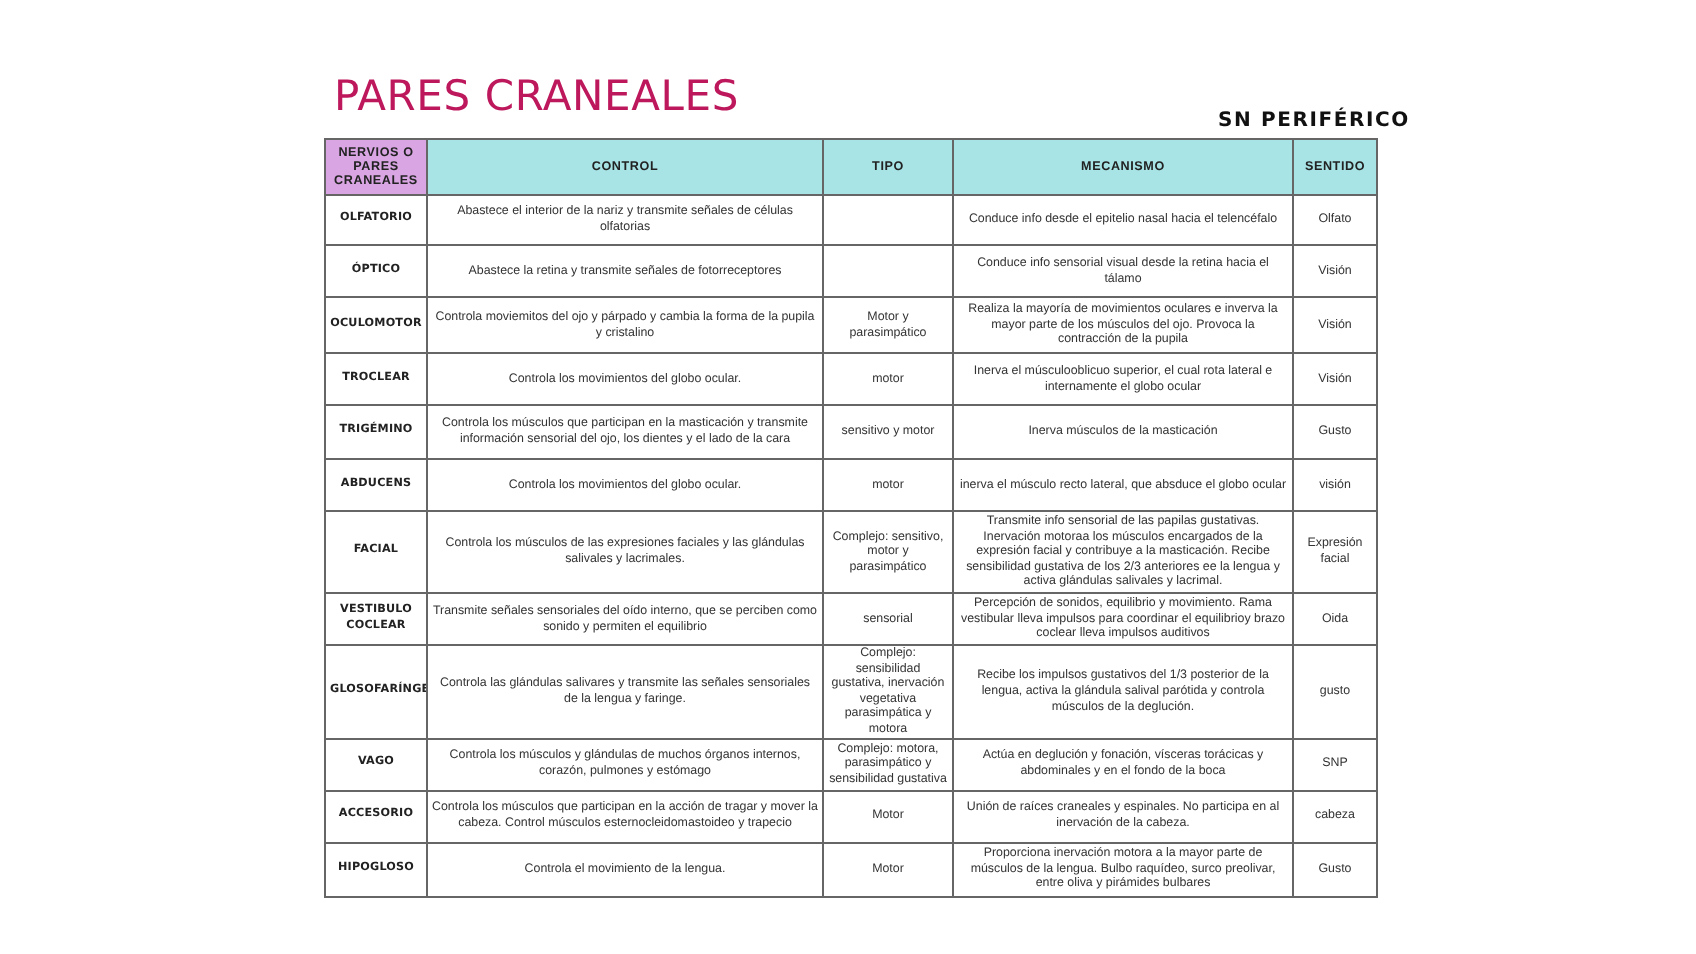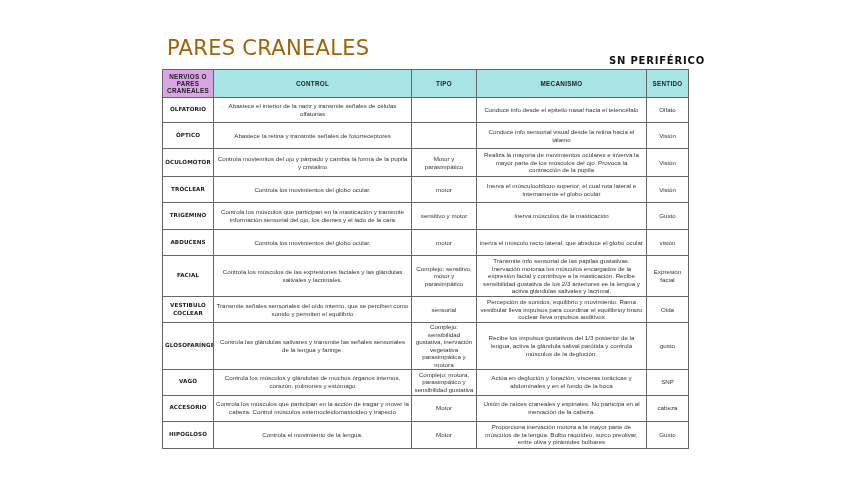--- a/index.html
+++ b/index.html
@@ -1,17 +1,17 @@
 <!DOCTYPE html>
 <html><head>
 <meta charset="utf-8">
 <style>
   html,body{margin:0;padding:0;}
   body{width:848px;height:477px;background:#ffffff;position:relative;overflow:hidden;font-family:"DejaVu Sans",sans-serif;color:#222;}
-  .title{position:absolute;left:167px;top:36px;font-size:21px;font-weight:400;letter-spacing:0.3px;color:#a16207;font-family:"DejaVu Sans",sans-serif;}
+  .title{position:absolute;left:167px;top:36px;font-size:21px;font-weight:400;letter-spacing:0.3px;color:#be185d;font-family:"DejaVu Sans",sans-serif;}
   .subtitle{position:absolute;left:609px;top:55px;font-size:10px;font-weight:bold;letter-spacing:0.8px;color:#111;}
   table{position:absolute;left:162px;top:69px;border-collapse:collapse;table-layout:fixed;width:526px;}
   td,th{border:1px solid #666;text-align:center;vertical-align:middle;padding:0 2px;font-family:"Liberation Sans",sans-serif;font-size:6.2px;line-height:7.6px;color:#333;overflow:hidden;}
   th{background:#a8e4e6;font-weight:bold;font-size:6.3px;letter-spacing:0.3px;color:#222;height:27px;}
   th.first{background:#d9a6e3;line-height:7.3px;}
   td.name{font-weight:bold;font-size:5.6px;letter-spacing:0.1px;color:#222;font-family:"DejaVu Sans",sans-serif;}
 </style>
 </head>
 <body>
 

